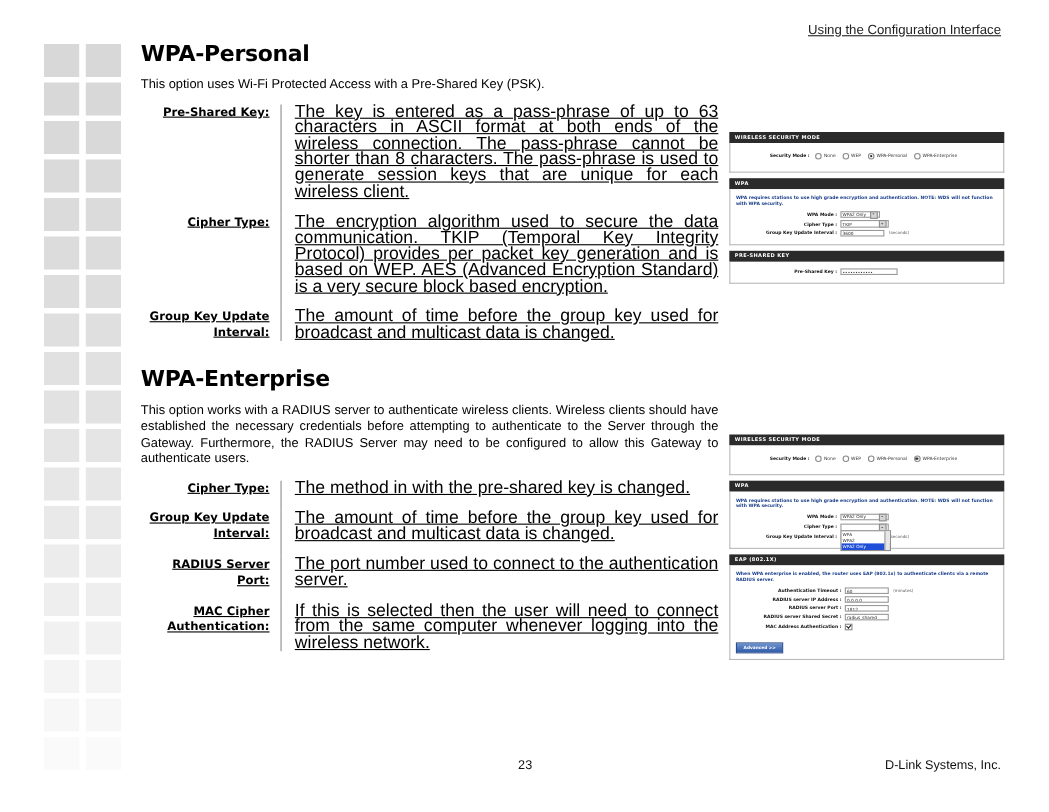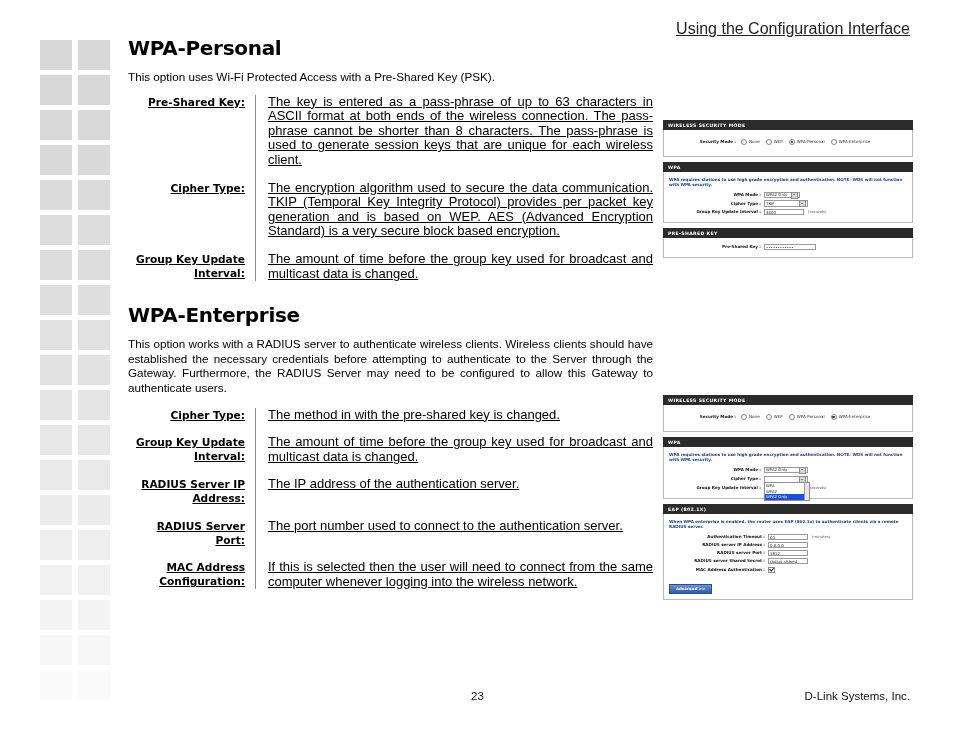--- a/index.html
+++ b/index.html
@@ -33,21 +33,21 @@
     width: 32px;
     height: 30px;
     background: #d8d8d8;
   }
 
   
   #page-header {
     position: absolute;
     right: 44px;
     top: 20px;
-    font-size: 16px;
+    font-size: 12px;
     color: #222222;
     text-decoration: underline;
     white-space: nowrap;
   }
 
   
   #content-column {
     position: absolute;
     left: 128px;
     top: 36px;
@@ -87,21 +87,21 @@
     font-family: "DejaVu Sans", sans-serif;
     font-weight: bold;
     font-size: 10.6px;
     line-height: 14.2px;
     padding: 0 10px 13px 0;
     border-right: 1px solid #8c8c8c;
     color: #000000;
   }
   .def-row > .def-desc {
     vertical-align: top;
-    font-size: 13px;
+    font-size: 16px;
     line-height: 14.6px;
     text-align: justify;
     padding: 0 0 13px 12px;
     color: #000000;
   }
   .def-row.last > .def-label,
   .def-row.last > .def-desc {
     padding-bottom: 0;
   }
 
@@ -397,29 +397,25 @@
       <tbody>
         <tr class="def-row">
           <td class="def-label">Cipher Type:</td>
           <td class="def-desc">The method in with the pre-shared key is changed.</td>
         </tr>
         <tr class="def-row">
           <td class="def-label">Group Key Update Interval:</td>
           <td class="def-desc">The amount of time before the group key used for broadcast and multicast data is changed.</td>
         </tr>
         <tr class="def-row">
-          <td class="def-label">RADIUS Server IP Address:</td>
-          <td class="def-desc">The IP address of the authentication server.</td>
-        </tr>
-        <tr class="def-row">
           <td class="def-label">RADIUS Server Port:</td>
           <td class="def-desc">The port number used to connect to the authentication server.</td>
         </tr>
         <tr class="def-row last">
-          <td class="def-label">MAC Address Configuration:</td>
+          <td class="def-label">MAC Cipher Authentication:</td>
           <td class="def-desc">If this is selected then the user will need to connect from the same computer whenever logging into the wireless network.</td>
         </tr>
       </tbody>
     </table>
   </div>
 
 </div>
 
 <div class="ui-shot" id="ui-shot-personal">
 

